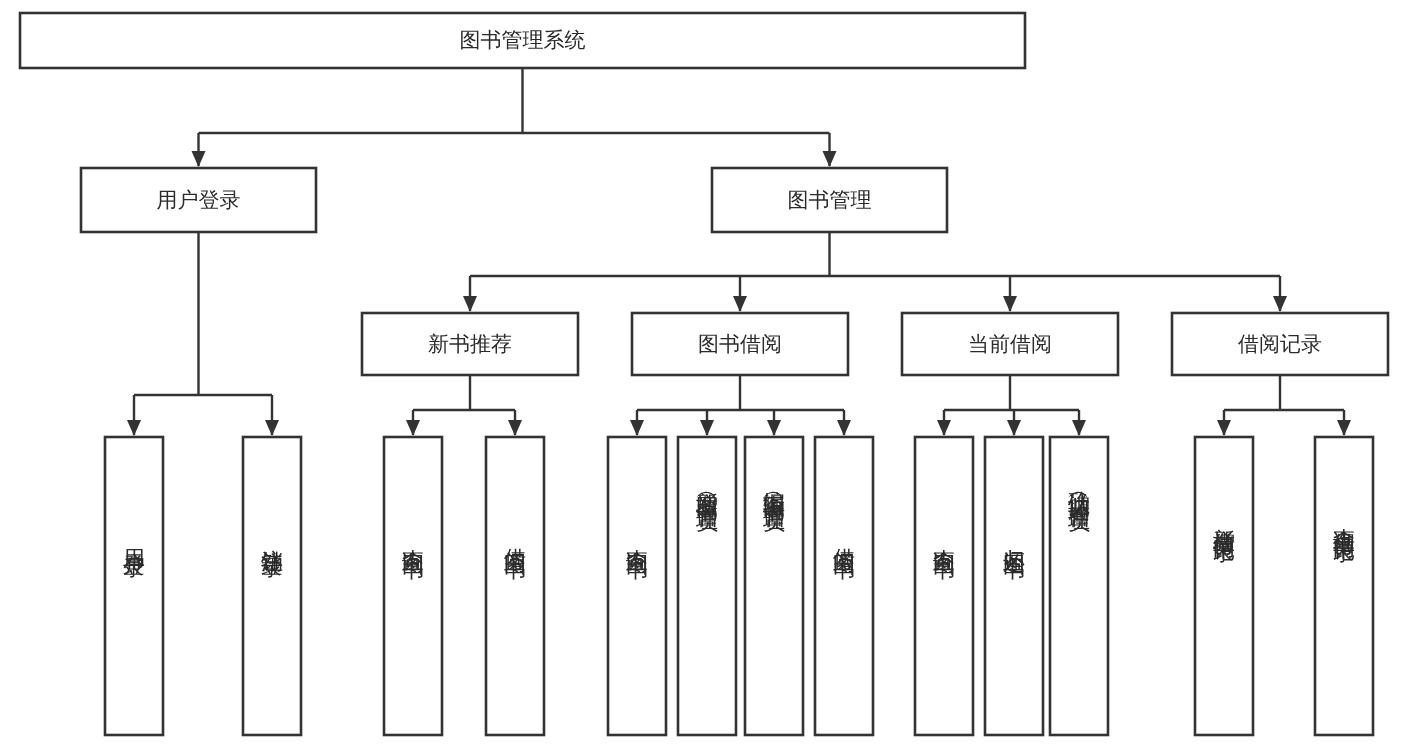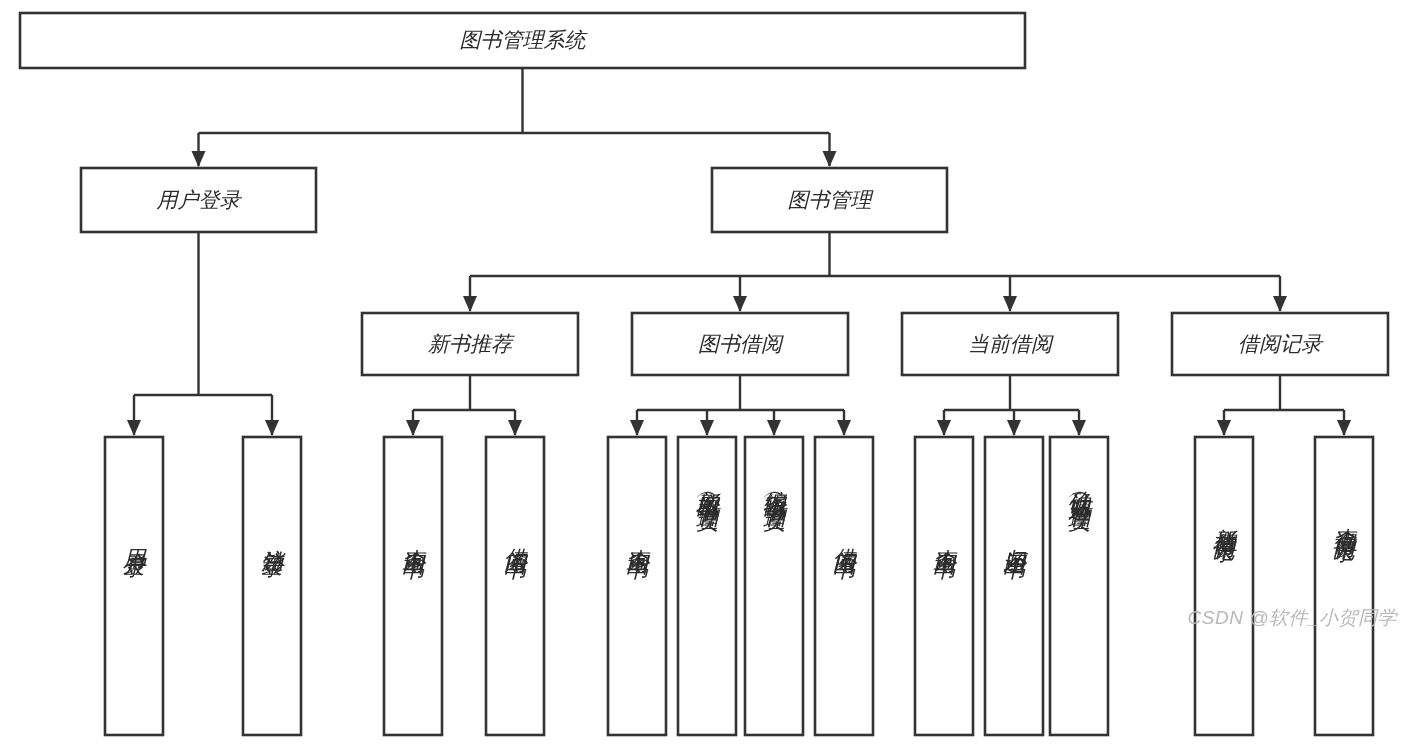--- a/index.html
+++ b/index.html
@@ -11,21 +11,20 @@
     width: 1405px;
     height: 747px;
     font-family: "Liberation Sans", "DejaVu Sans", sans-serif;
     overflow: hidden;
     position: relative;
   }
   #diagram-root {
     position: relative;
     width: 1405px;
     height: 637px;
-    font-style: italic;
   }
   svg#flow {
     position: absolute;
     left: 0;
     top: 0;
     width: 1405px;
     height: 747px;
     display: block;
   }
   .node-box {
@@ -210,14 +209,13 @@
         <div class="vtext" style="font-size: 22px;">确认归还（管理员）</div>
       </div>
       <div class="leaf-label-wrap" style="left: 1195px; top: 441px; width: 58px; height: 290px; padding-top: 69px;">
         <div class="vtext" style="font-size: 22px;">新增借阅记录</div>
       </div>
       <div class="leaf-label-wrap" style="left: 1315px; top: 441px; width: 58px; height: 290px; padding-top: 69px;">
         <div class="vtext" style="font-size: 22px;">查询借阅记录</div>
       </div>
     </div>
 
-  <div class="watermark">CSDN @软件_小贺同学</div>
 </div>
 
 </body></html>

